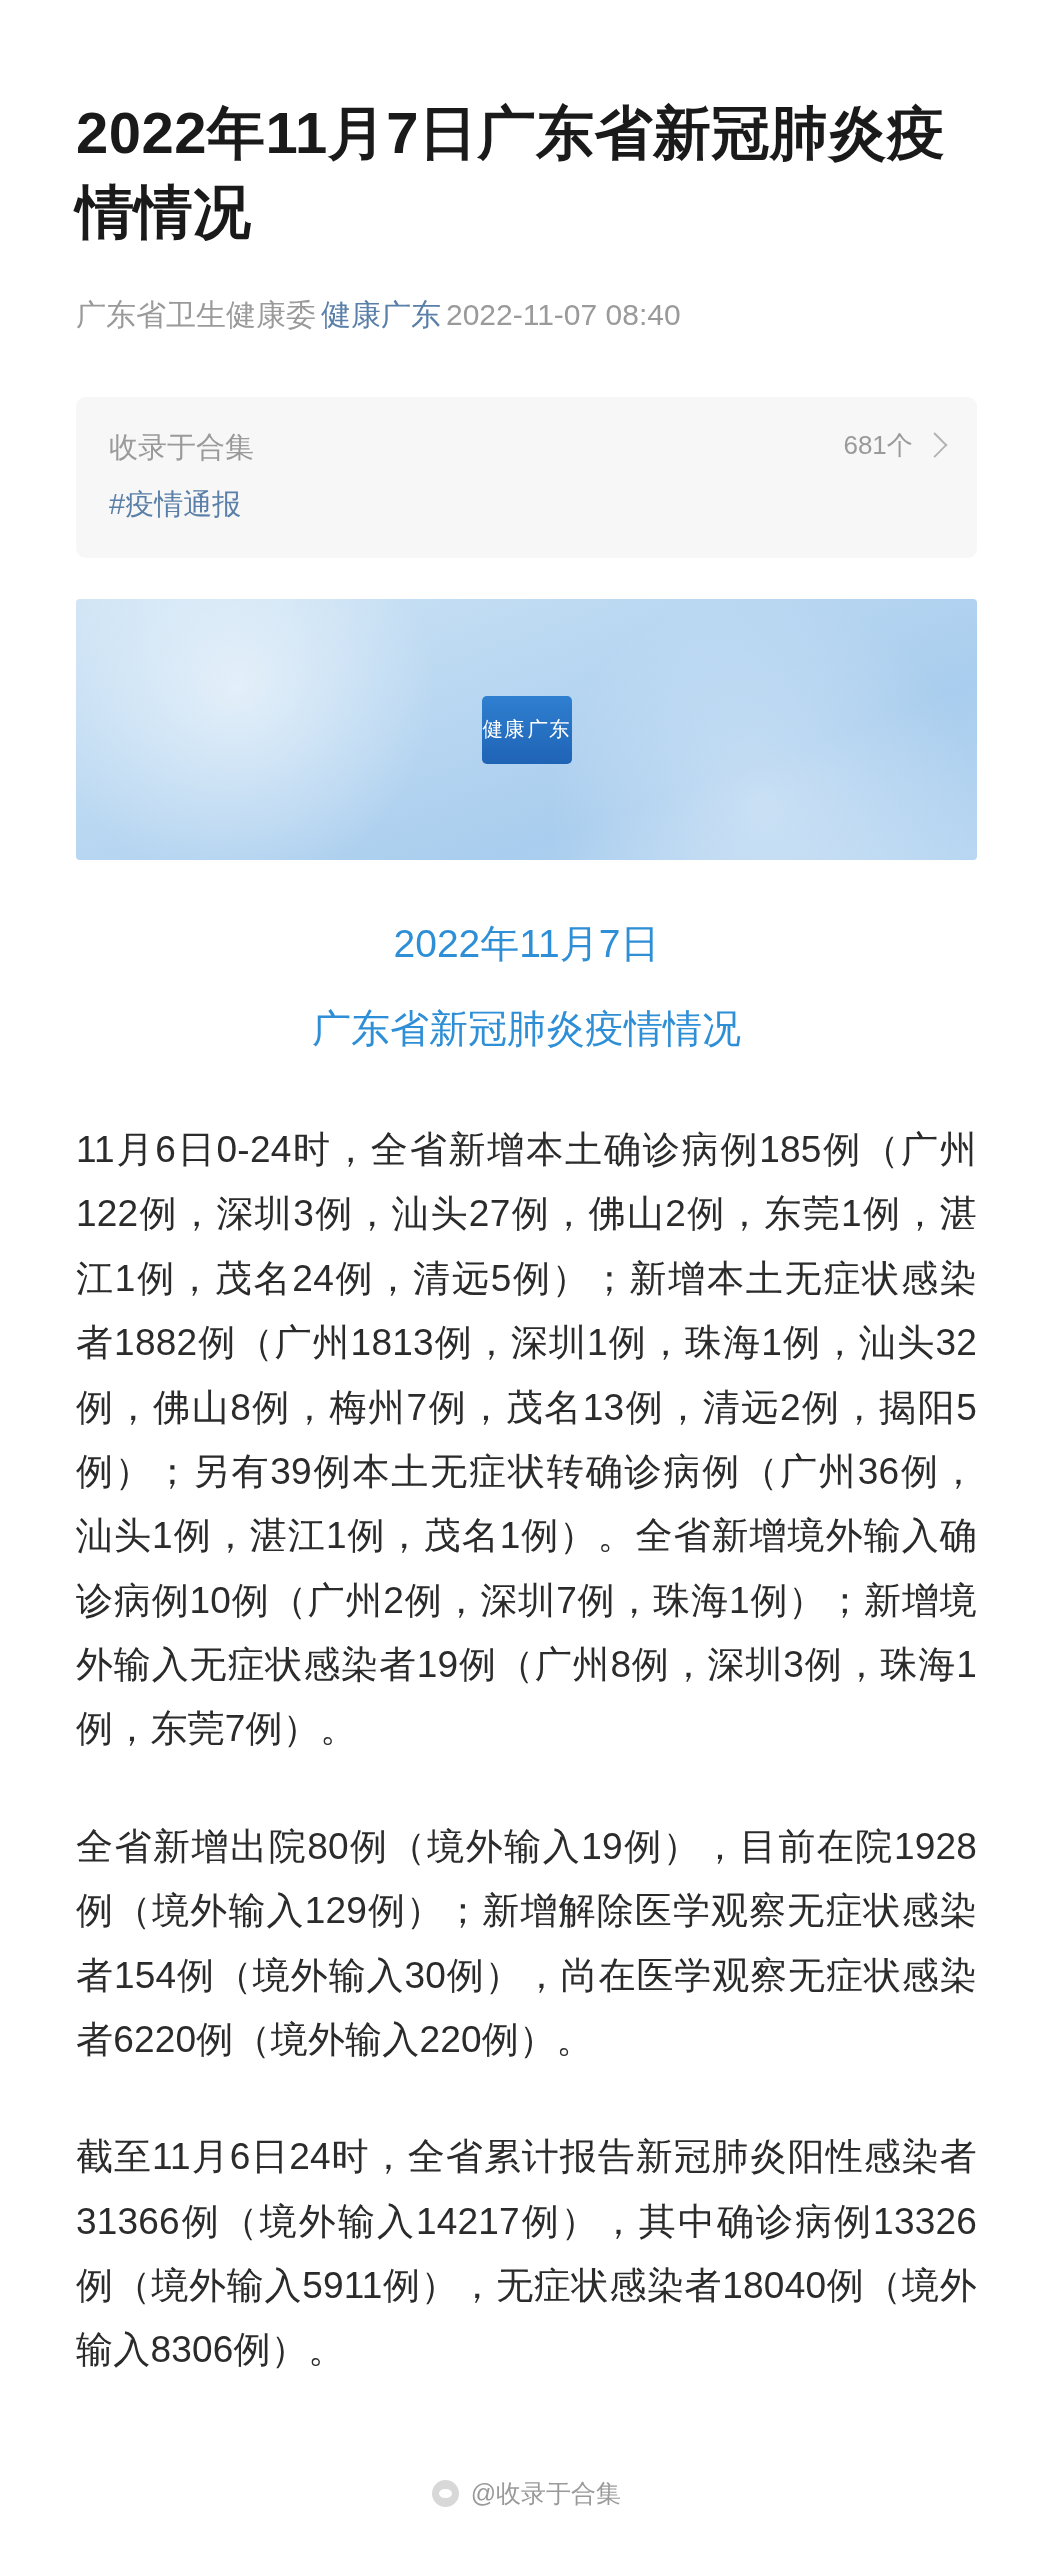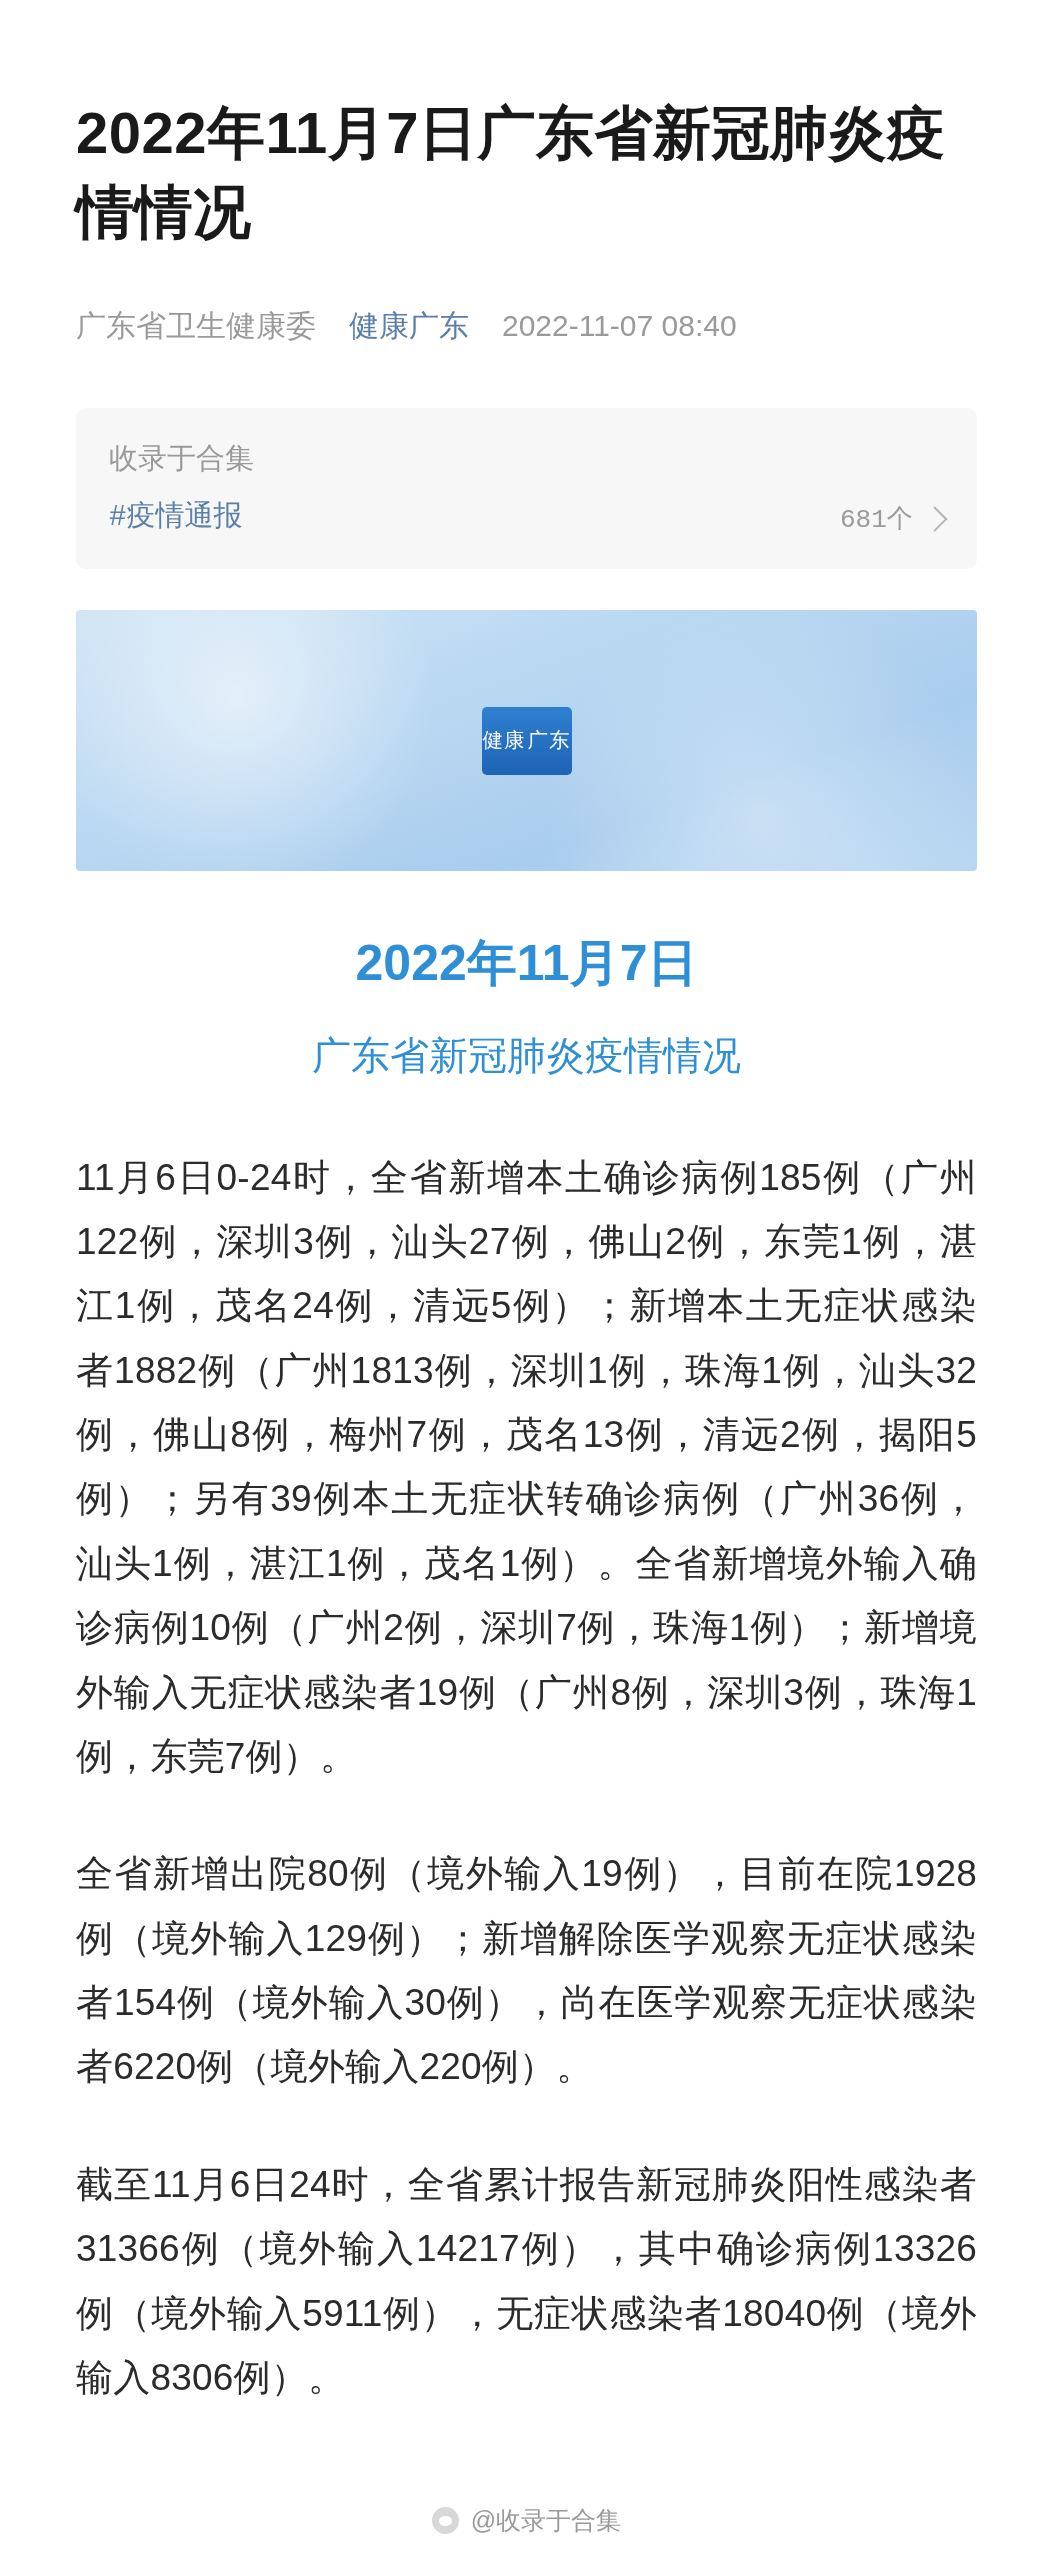--- a/index.html
+++ b/index.html
@@ -24,46 +24,45 @@
   }
   .article-title {
     font-size: 58px;
     line-height: 1.36;
     font-weight: bold;
     color: #1a1a1a;
     padding-top: 55px;
     letter-spacing: 0.5px;
   }
   .meta-line {
-    margin-top: 51px;
+    margin-top: 40px;
     font-size: 30px;
     line-height: 1.5;
     color: #9a9a9a;
     display: flex;
     flex-wrap: wrap;
     align-items: flex-end;
-    gap: 0 33px;
+    gap: 0 5px;
   }
   .meta-account {
     color: #5a7fa8;
   }
   .meta-second {
     margin-top: 11.7px;
     font-size: 30px;
     color: #9a9a9a;
   }
   .collection-card {
     margin-top: 60px;
     background: #f7f7f7;
     border-radius: 9.7px;
     padding: 31px 33px 33px 33px;
     display: flex;
-    align-items: flex-end;
+    align-items: flex-start;
     justify-content: space-between;
-    font-family: Liberation Mono, monospace;
   }
   .collection-left {
     display: flex;
     flex-direction: column;
     gap: 17.5px;
   }
   .collection-label {
     font-size: 29px;
     color: #9a9a9a;
   }
@@ -117,23 +116,23 @@
     color: #ffffff;
     line-height: 1.1;
     letter-spacing: 1px;
   }
   .headline {
     margin-top: 55px;
     text-align: center;
     color: #2f8fd6;
   }
   .headline-date {
-    font-size: 50px;
+    font-size: 39px;
     line-height: 1.5;
-    font-weight: bold;
+    font-weight: normal;
   }
   .headline-sub {
     margin-top: 26px;
     font-size: 39px;
     line-height: 1.5;
     font-weight: normal;
   }
   .body-text {
     margin-top: 60px;
     font-size: 37px;

